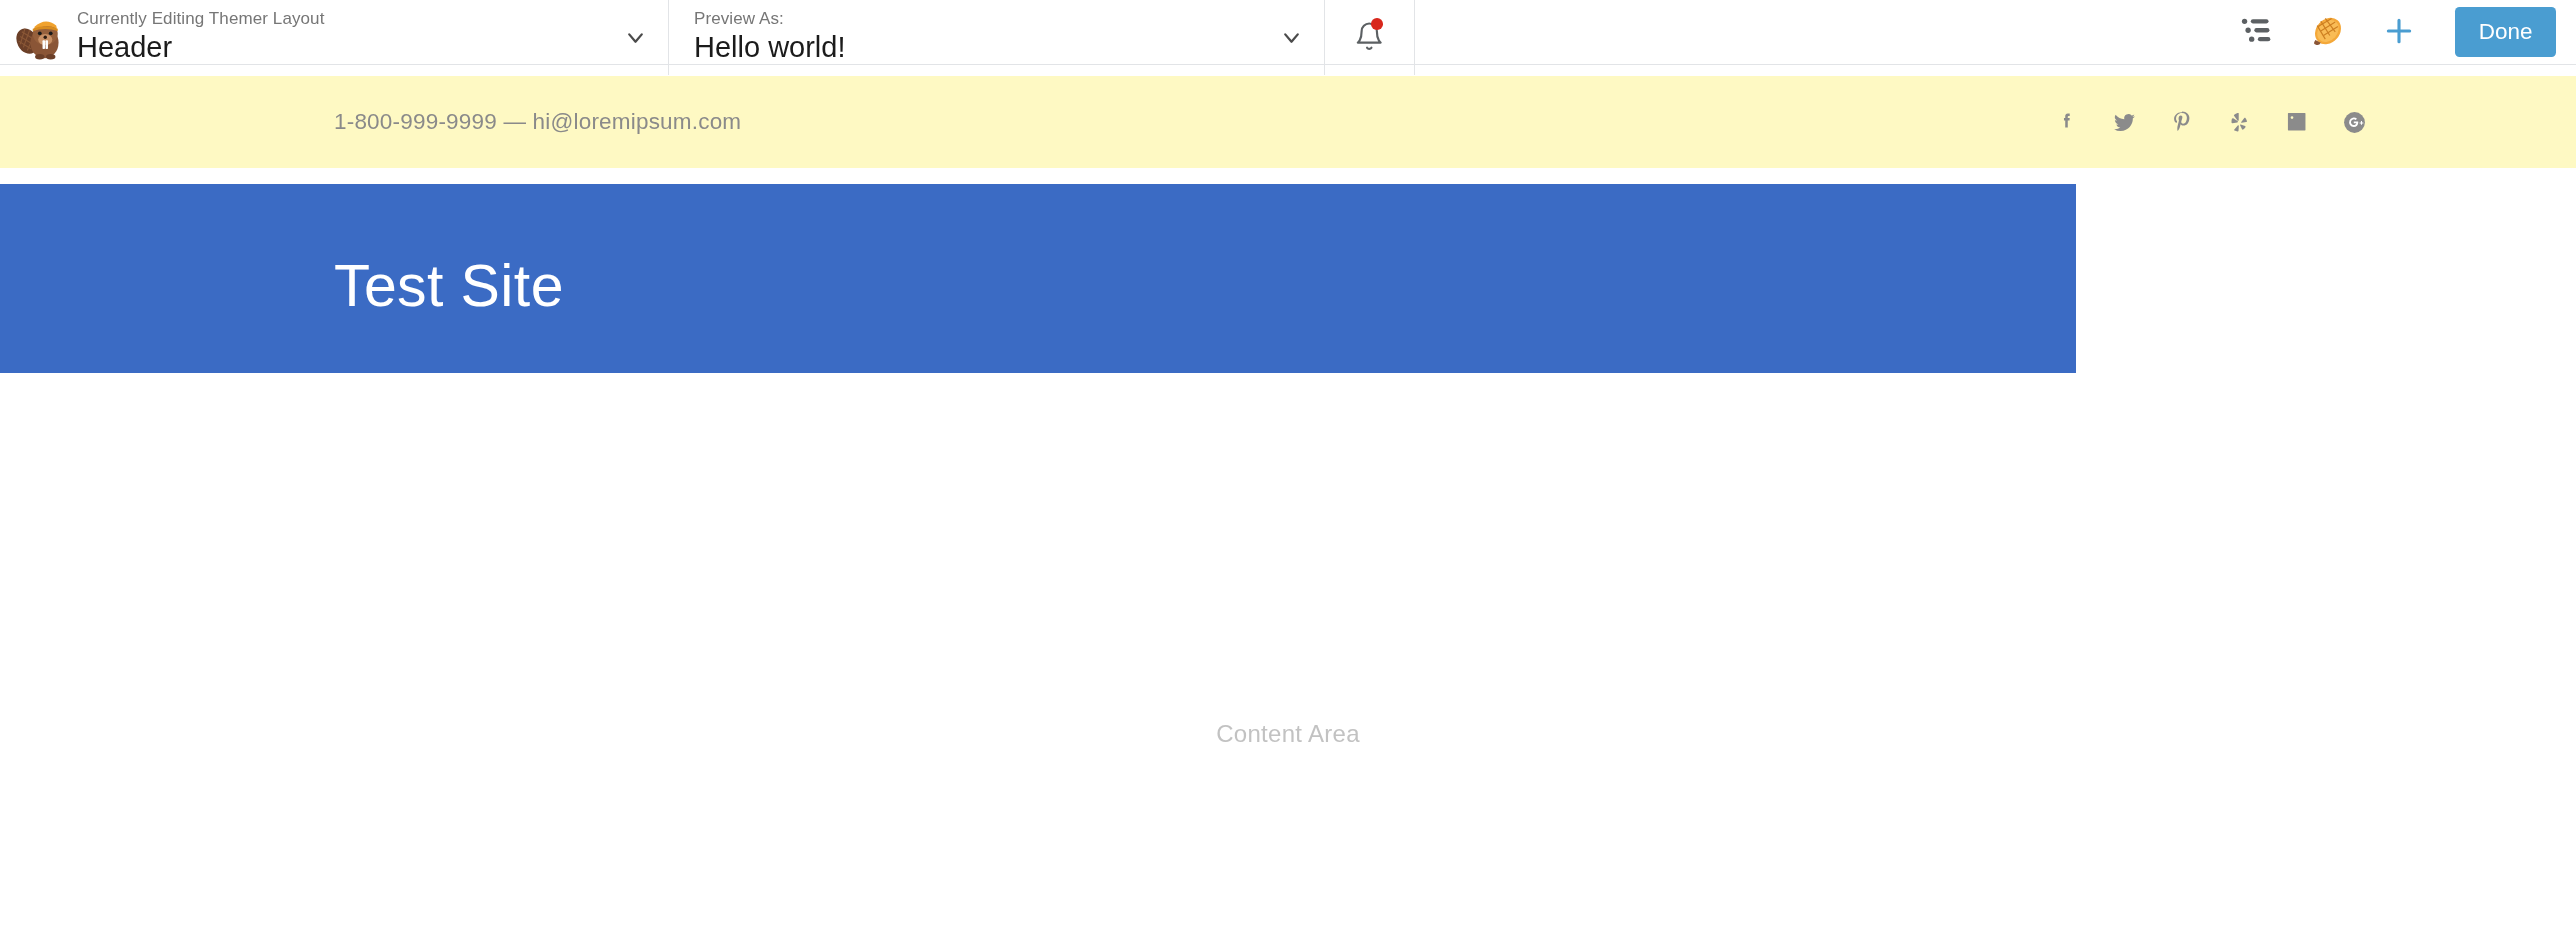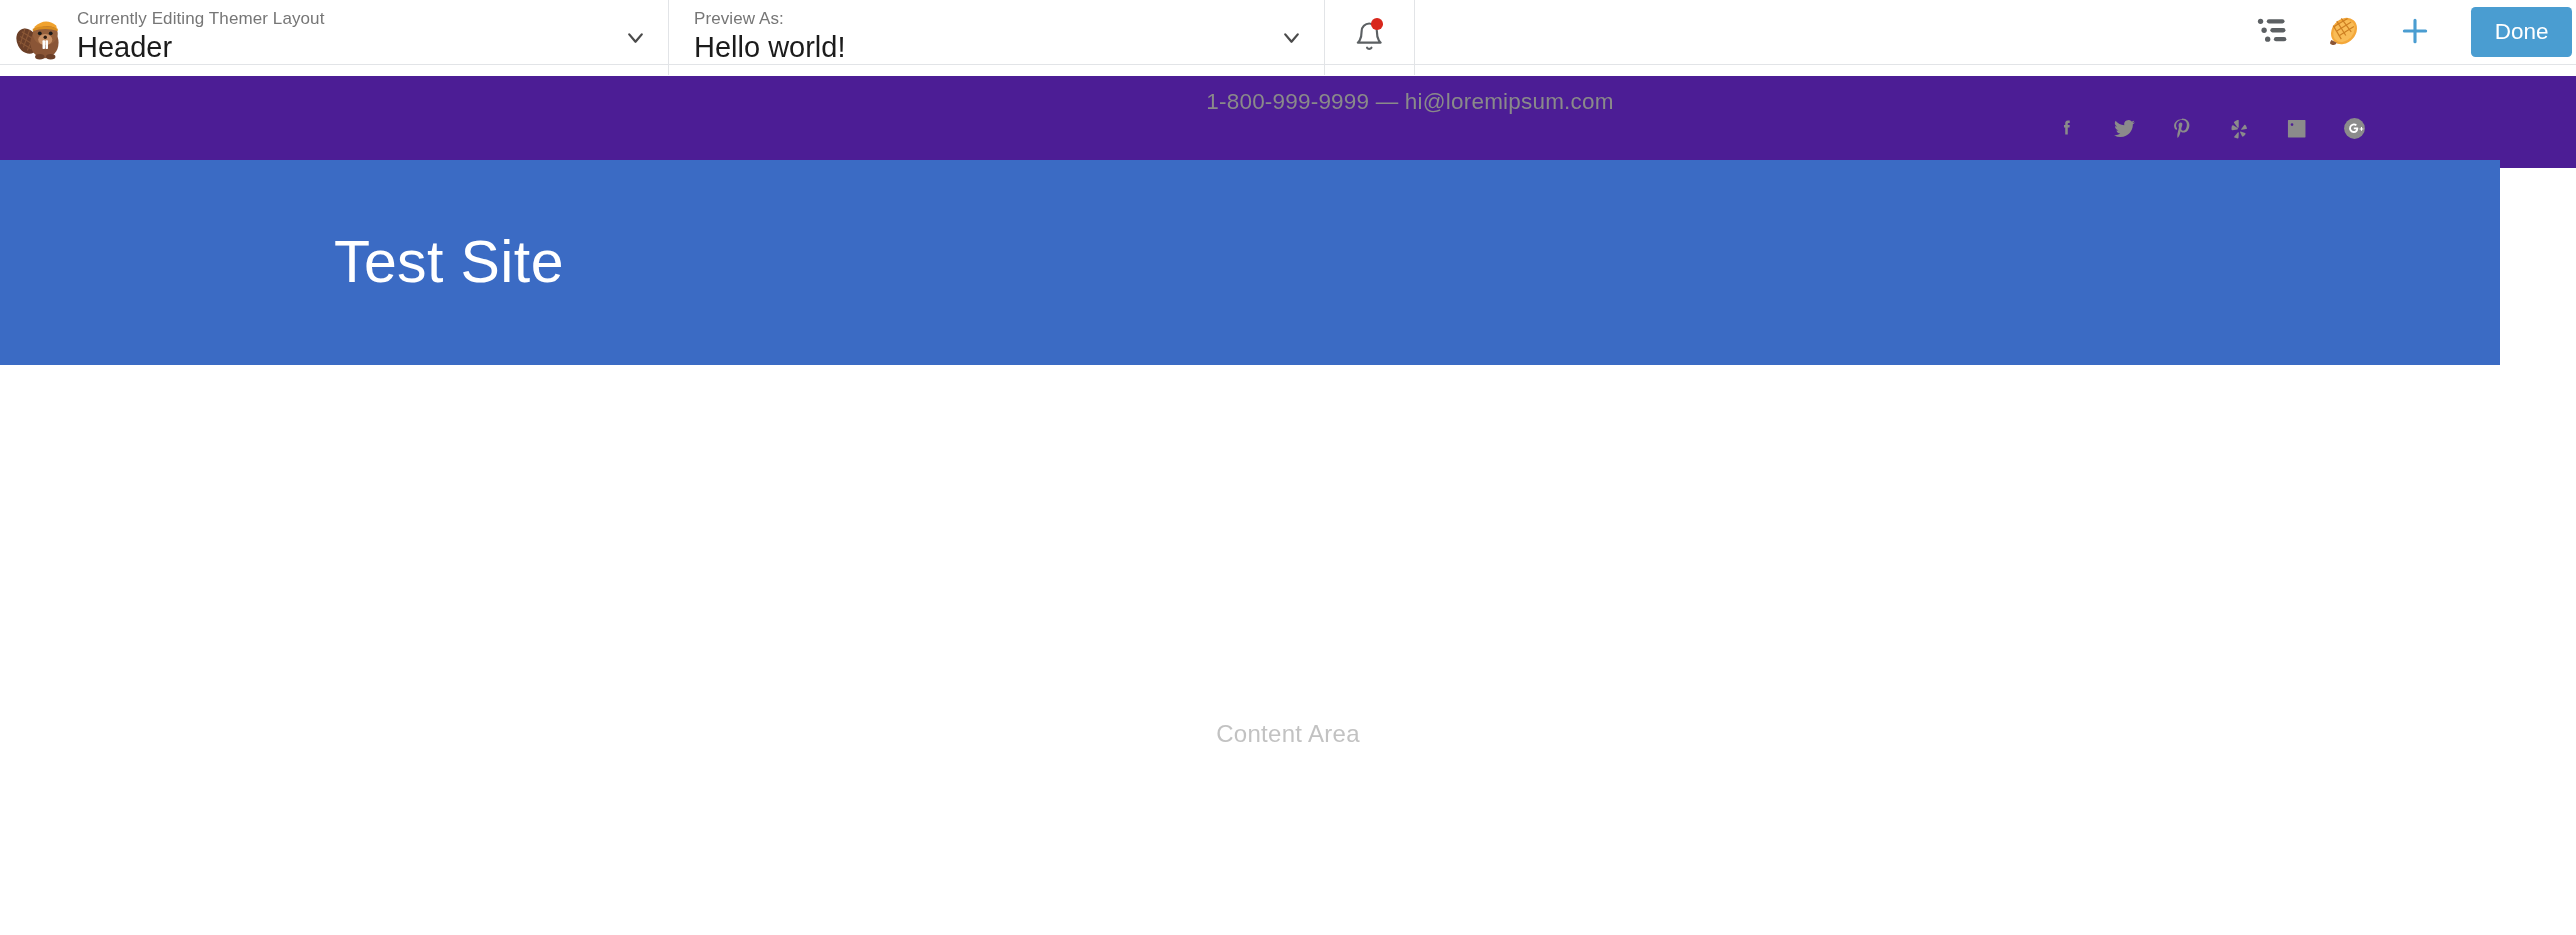--- a/index.html
+++ b/index.html
@@ -72,21 +72,21 @@
     background: #d8271c;
     top: 18px; right: 31px;
   }
 
   #bb-bar-spacer { flex: 1 1 auto; }
 
   #bb-bar-actions {
     display: flex;
     align-items: center;
     gap: 6px;
-    padding-right: 4px;
+    padding-right: 20px;
   }
   .bb-icon-btn {
     width: 65px; height: 75px;
     display: flex; align-items: center; justify-content: center;
     cursor: pointer;
   }
   #bb-done-button {
     background: #4a9dd1;
     color: #ffffff;
     font-size: 22.5px;
@@ -98,25 +98,24 @@
     cursor: pointer;
     font-family: "Liberation Sans", sans-serif;
   }
 
   
   #site-topbar {
     position: absolute;
     top: 76px; left: 0;
     width: 2576px;
     height: 92px;
-    background: #4c1d95;
-    display: flex;
-    align-items: center;
-    padding: 13px 90px 0 0;
-    flex-direction: column;
+    background: #fef9c3;
+    display: flex;
+    align-items: center;
+    padding: 0 90px 0 0;
   }
   #topbar-contact {
     margin-left: 334px;
     font-size: 22.5px;
     color: #8a8a8a;
     letter-spacing: 0.2px;
     white-space: nowrap;
   }
   #topbar-social {
     margin-left: auto;
@@ -129,22 +128,22 @@
     width: 27px; height: 27px;
     display: flex; align-items: center; justify-content: center;
     color: #8b8b8b;
     cursor: pointer;
   }
   .social-icon svg { display: block; }
 
   
   #site-header {
     position: absolute;
-    top: 160px; left: 0;
-    width: 2500px;
+    top: 184px; left: 0;
+    width: 2076px;
     height: 205px;
     background: #3b6bc4;
     display: flex;
     align-items: center;
     padding: 0 0 0 334px;
   }
   #site-title {
     color: #ffffff;
     font-size: 59px;
     font-weight: normal;

